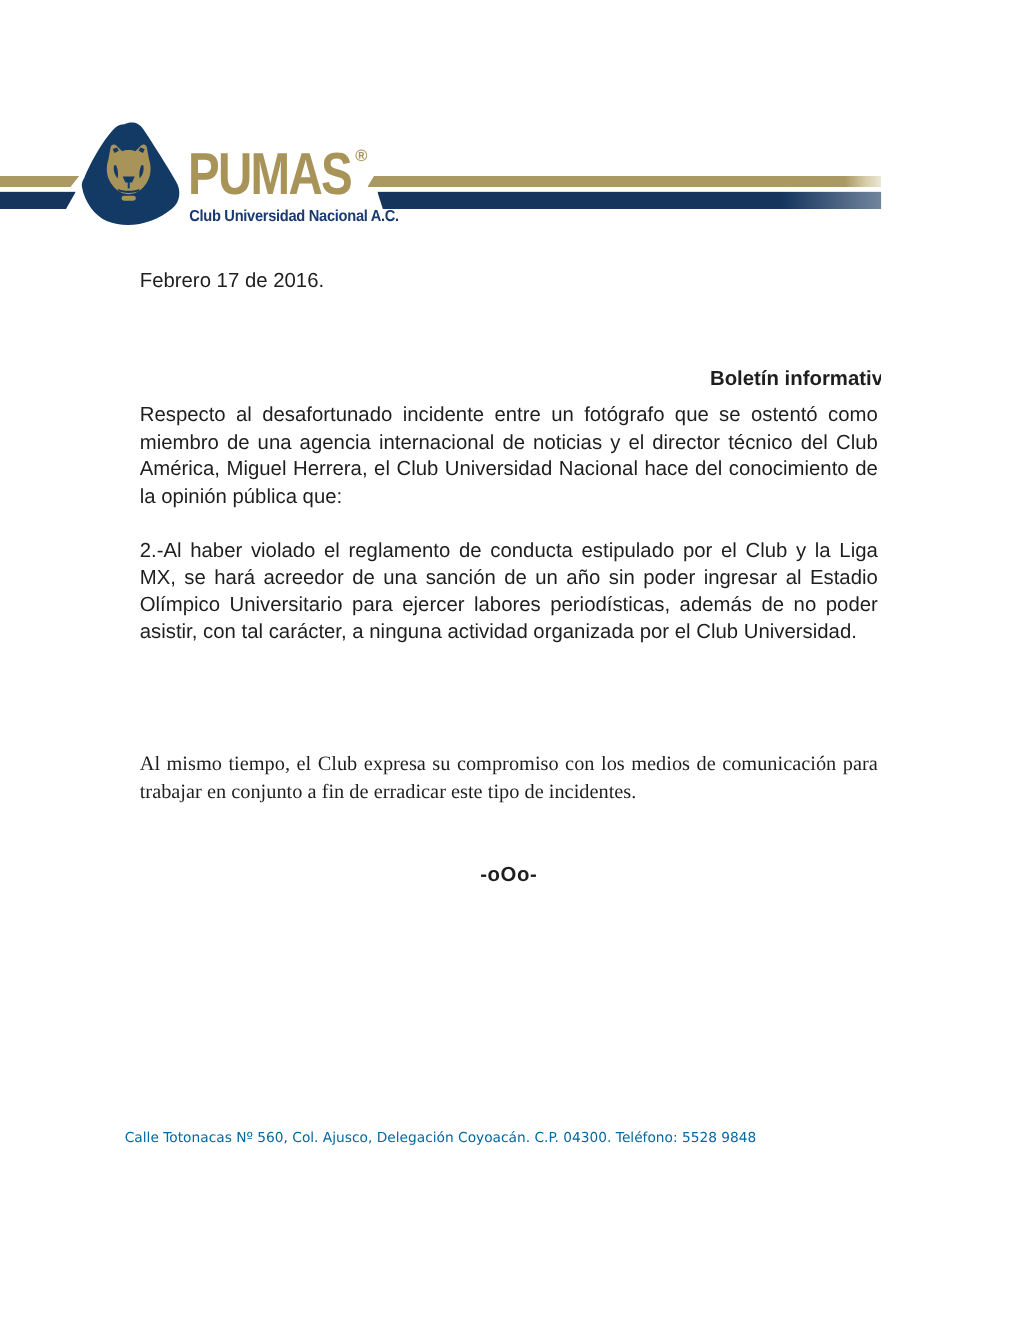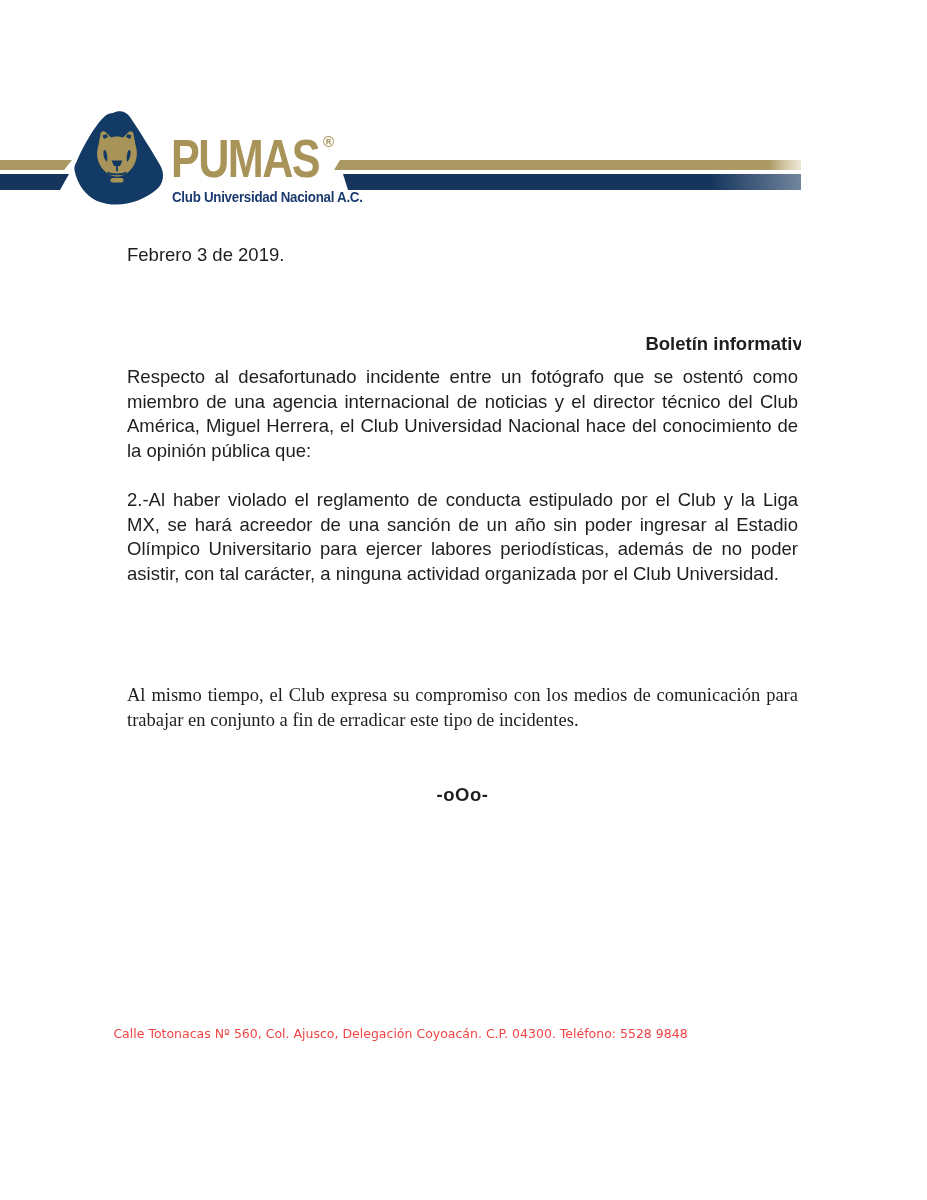--- a/index.html
+++ b/index.html
@@ -64,21 +64,21 @@
   .p-intro{top:365px;}
   .p-list{top:488px;}
   .p-close{top:683px;font-family:Liberation Serif, serif;}
   .separator{top:783px;text-align:center;font-weight:bold;letter-spacing:0.5px;}
   
   .footer-address{
     position:absolute;left:0;right:0;top:1026px;
     text-align:center;
     font-family:"DejaVu Sans", sans-serif;
     font-size:12.5px;line-height:16px;
-    color:#ef4444;
+    color:#0369a1;
   }
 </style>
 </head>
 <body>
 
 <div class="page">
 
   <header>
     <div class="stripe stub-gold"></div>
     <div class="stripe stub-navy"></div>
@@ -107,21 +107,21 @@
 
     <div class="wordmark">
       <span class="brand">PUMAS</span>
       <span class="reg">®</span>
     </div>
     <div class="brand-subtitle">Club Universidad Nacional A.C.</div>
   </header>
 
   <main>
     <div class="bodyblock dateblock">
-      <div>Febrero 3 de 2019.</div>
+      <div>Febrero 17 de 2016.</div>
     </div>
 
     <h1 class="bodyblock doc-title">Boletín informativo</h1>
 
     <p class="bodyblock just p-intro">Respecto al desafortunado incidente entre un fotógrafo que se ostentó como miembro de una agencia internacional de noticias y el director técnico del Club América, Miguel Herrera, el Club Universidad Nacional hace del conocimiento de la opinión pública que:</p>
 
     <div class="bodyblock p-list">
       <p class="just">2.-Al haber violado el reglamento de conducta estipulado por el Club y la Liga MX, se hará acreedor de una sanción de un año sin poder ingresar al Estadio Olímpico Universitario para ejercer labores periodísticas, además de no poder asistir, con tal carácter, a ninguna actividad organizada por el Club Universidad.</p>
     </div>
 

